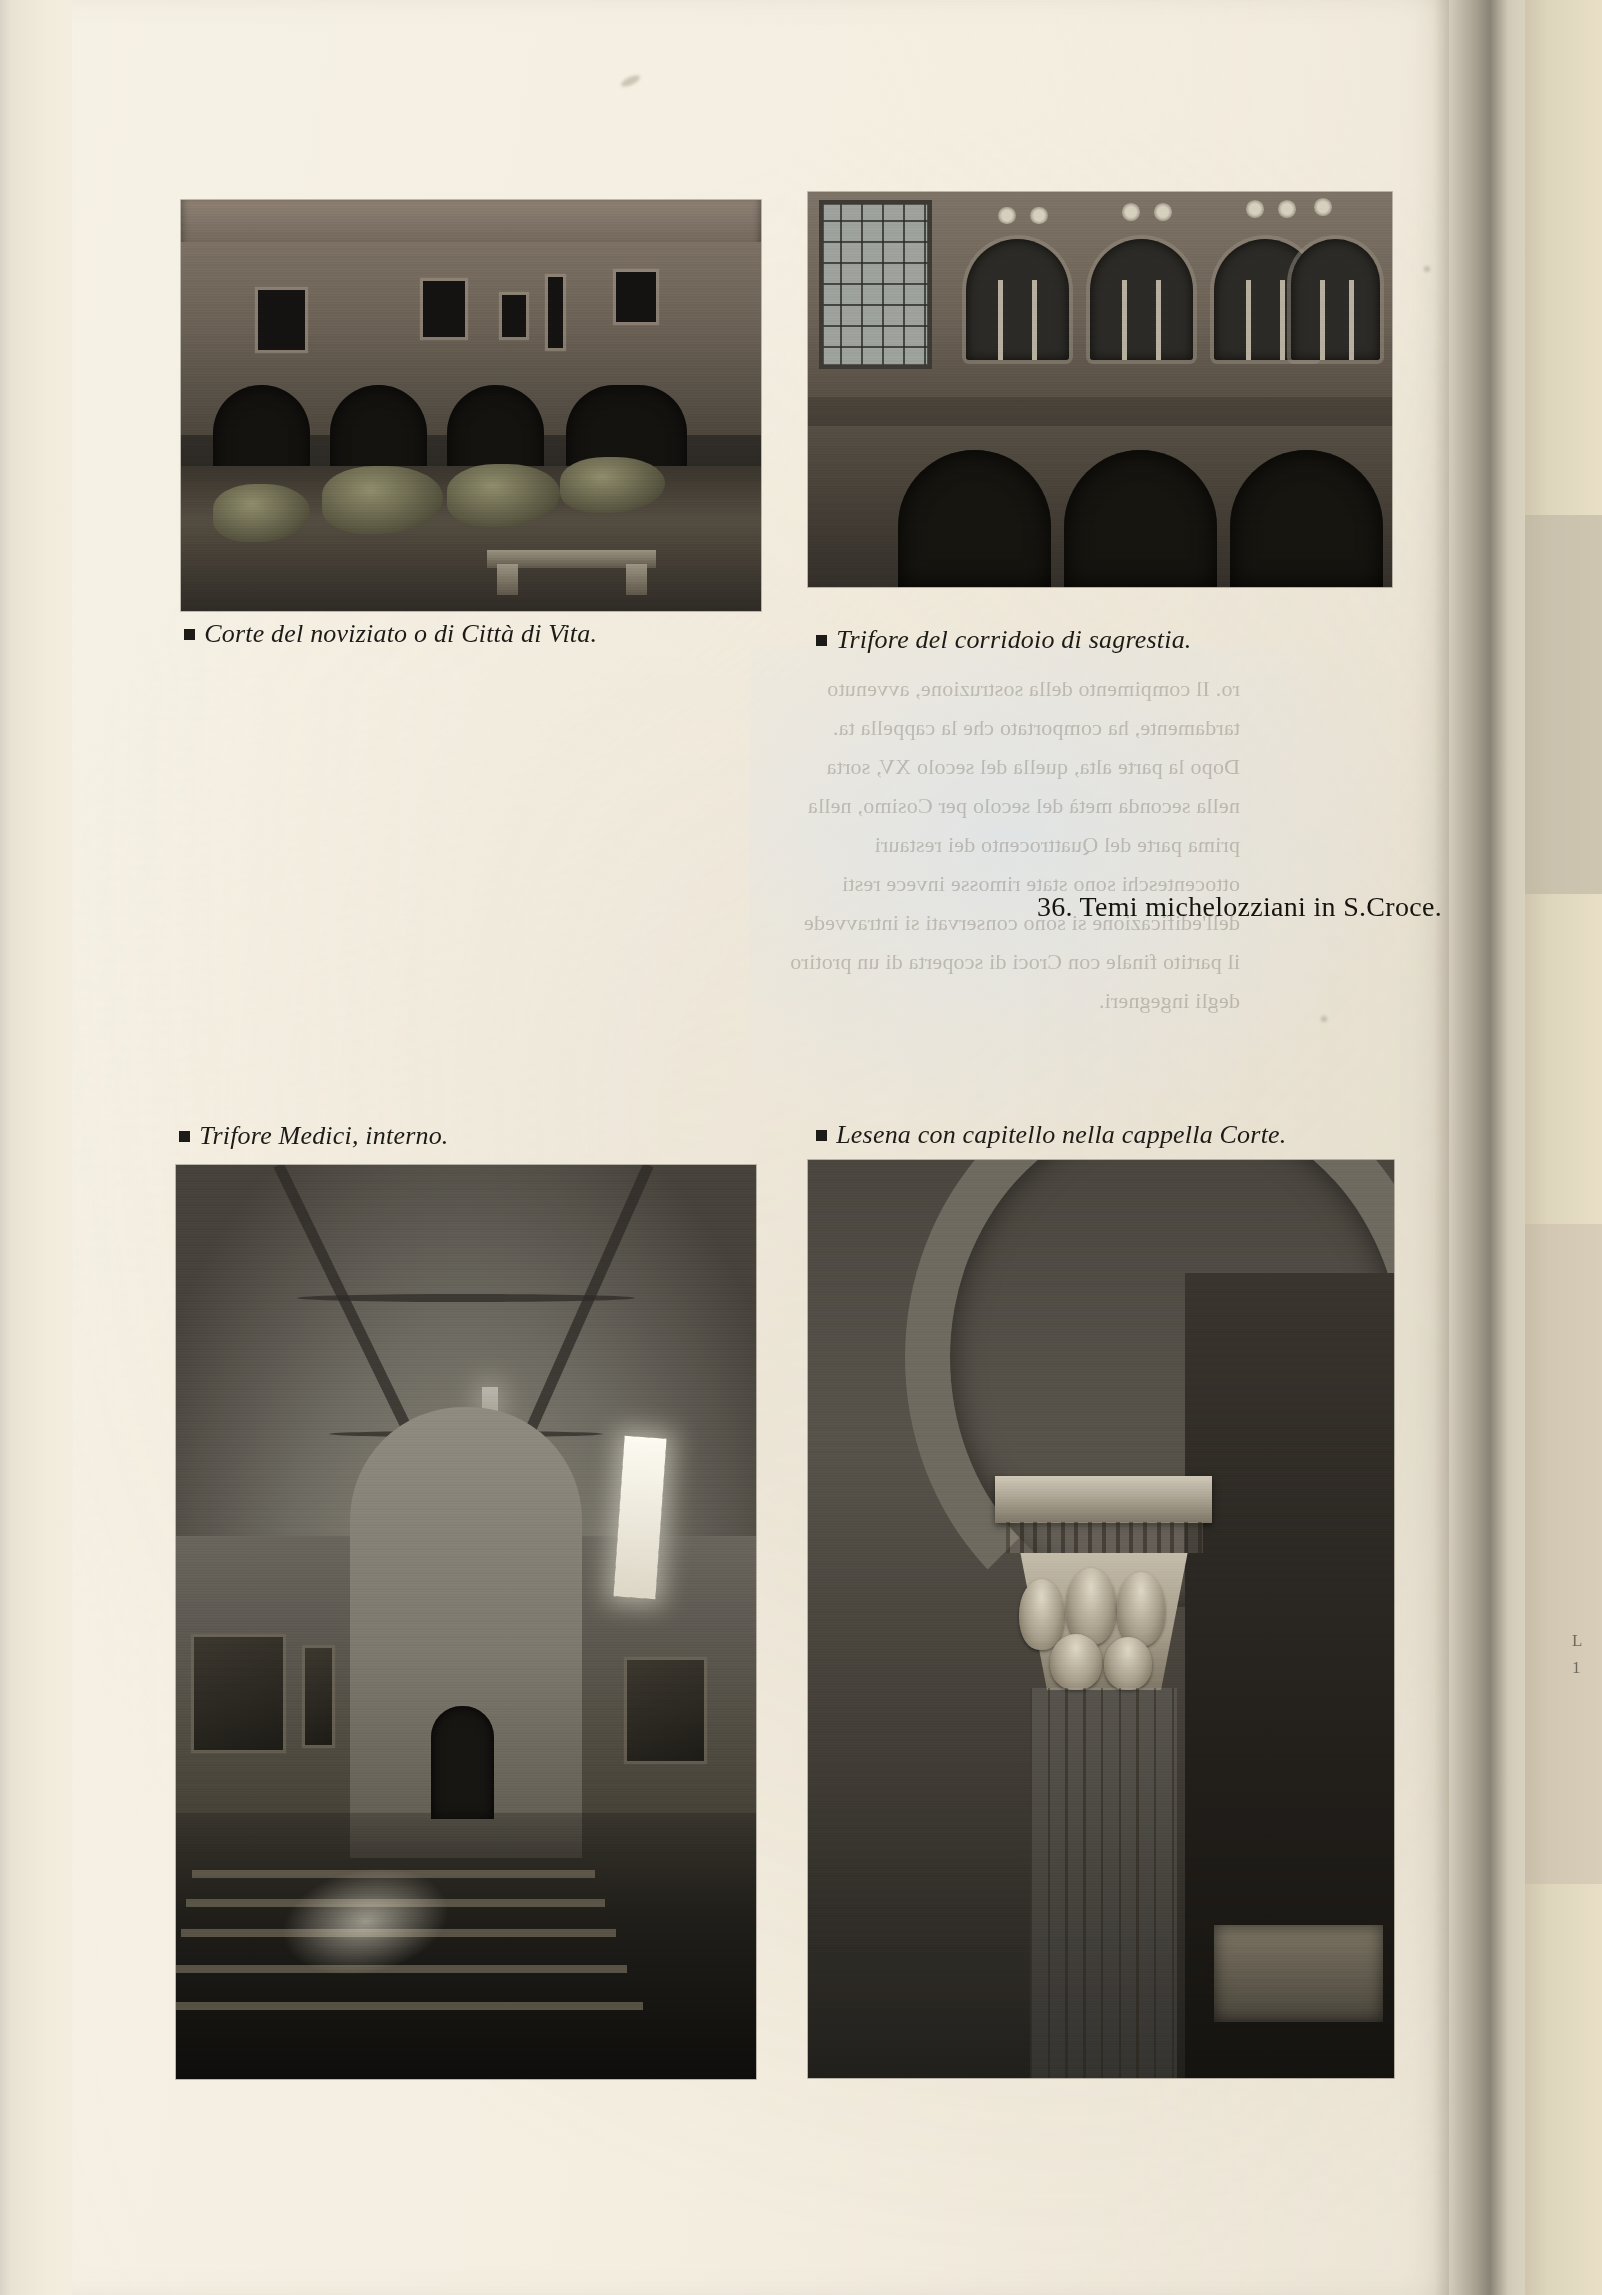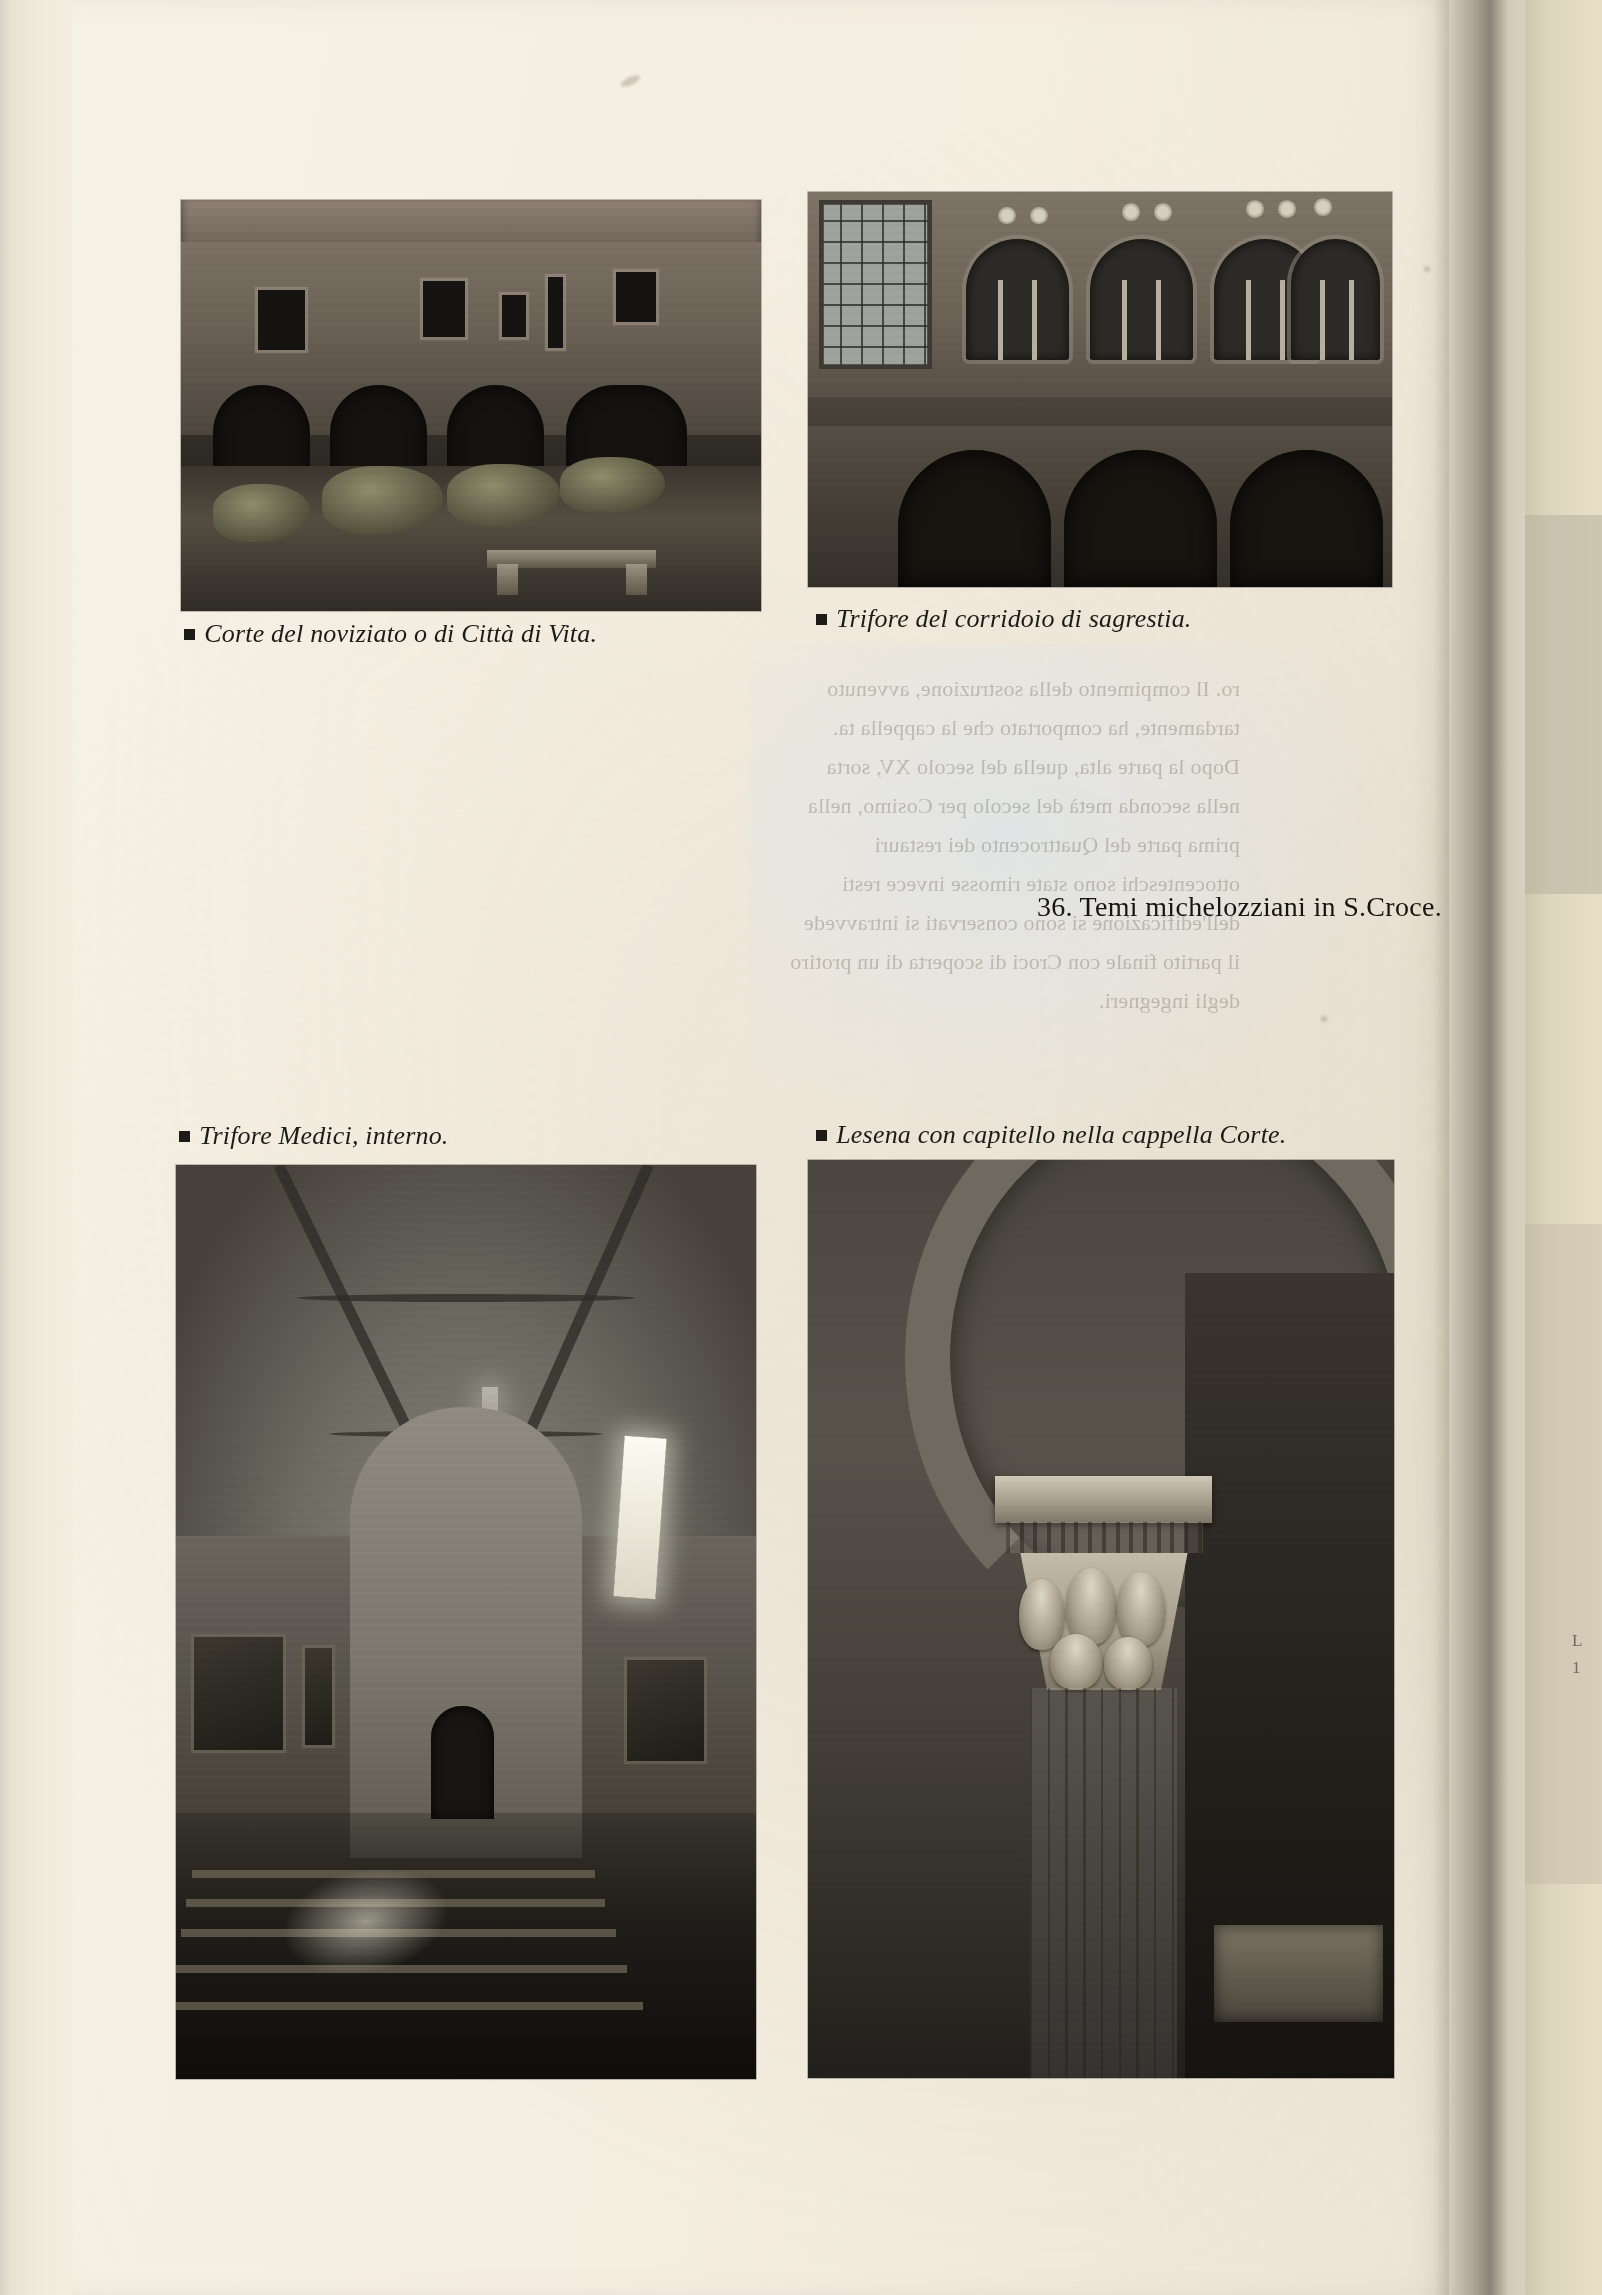--- a/index.html
+++ b/index.html
@@ -333,21 +333,21 @@
     letter-spacing: 0.2px;
   }
   .caption .marker {
     display: inline-block;
     width: 10.5px; height: 10.5px;
     background: #1d1b17;
     margin-right: 9.7px;
     vertical-align: 2.4px;
   }
   #cap-courtyard { left: 184px; top: 619px; }
-  #cap-trifore   { left: 816px; top: 604px; }
+  #cap-trifore   { left: 816px; top: 625px; }
   #cap-chapel    { left: 179px; top: 1121px; }
   #cap-capital   { left: 816px; top: 1120px; }
 
   
   #figure-title {
     position: absolute;
     left: 0; top: 891px;
     width: 1442px;
     text-align: right;
     font-family: "Liberation Serif", serif;

